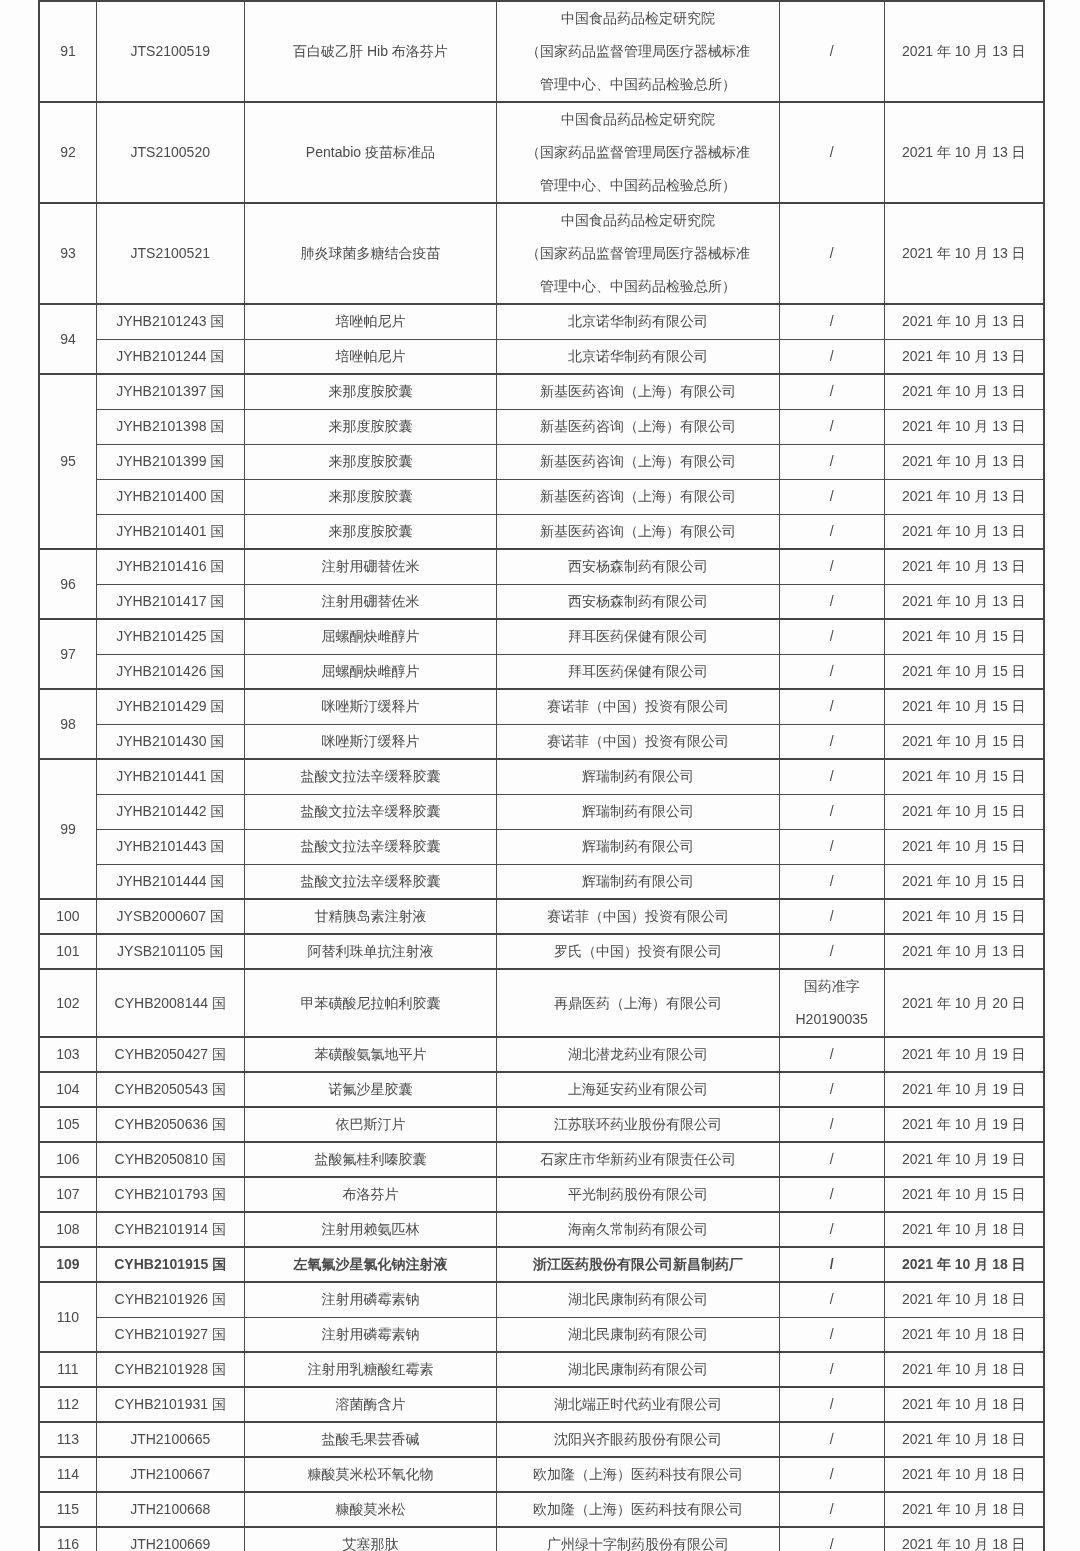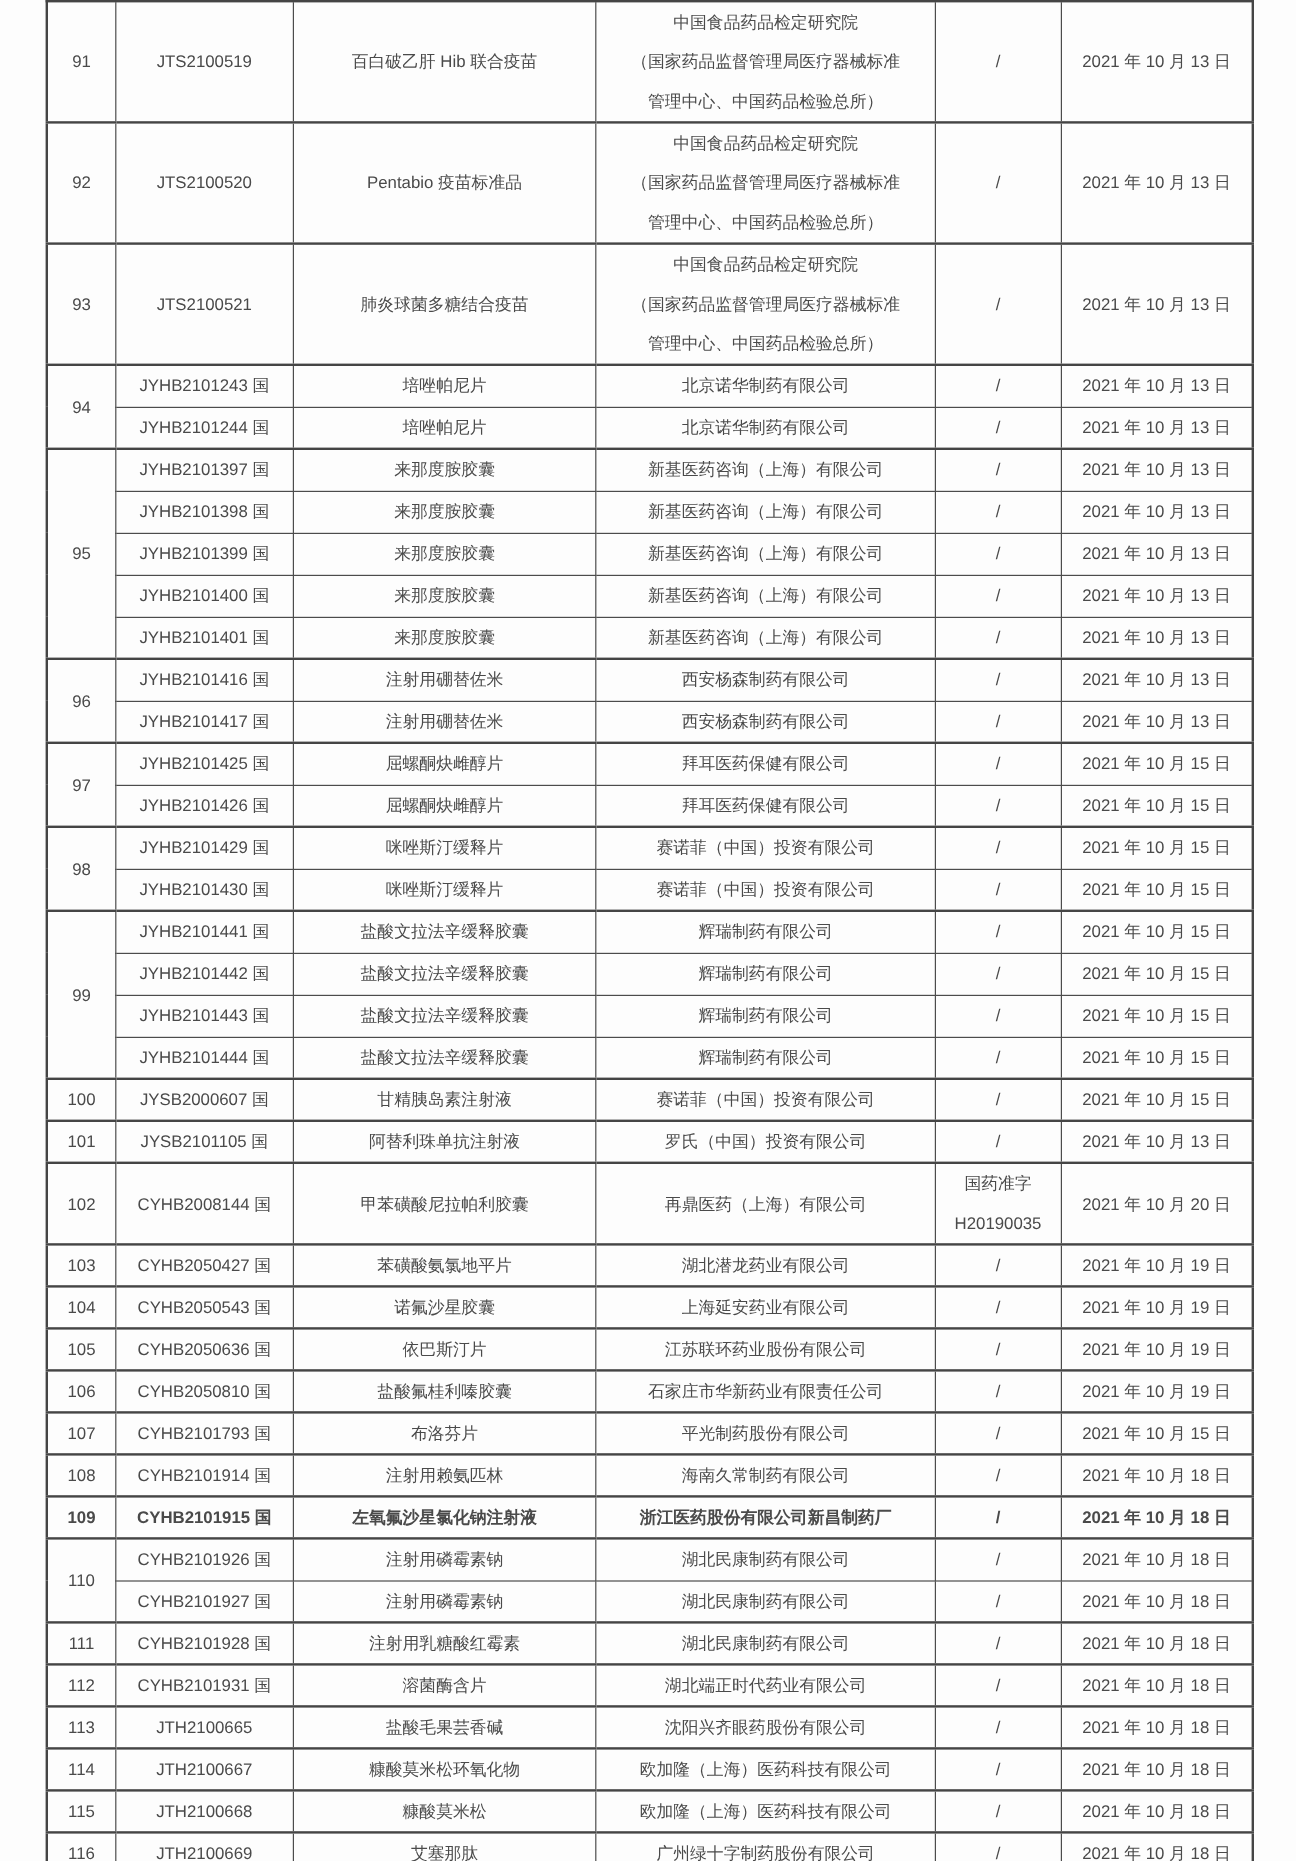--- a/index.html
+++ b/index.html
@@ -62,21 +62,21 @@
       <col class="col-code">
       <col class="col-drug">
       <col class="col-comp">
       <col class="col-appr">
       <col class="col-date">
     </colgroup>
     <tbody>
         <tr class="group-first" style="height: 97px;">
           <td rowspan="1">91</td>
           <td>JTS2100519</td>
-          <td>百白破乙肝 Hib 联合疫苗</td>
+          <td>百白破乙肝 Hib 布洛芬片</td>
           <td>中国食品药品检定研究院
 （国家药品监督管理局医疗器械标准
 管理中心、中国药品检验总所）</td>
           <td>/</td>
           <td>2021 年 10 月 13 日</td>
         </tr>
         <tr class="group-first" style="height: 97px;">
           <td rowspan="1">92</td>
           <td>JTS2100520</td>
           <td>Pentabio 疫苗标准品</td>

